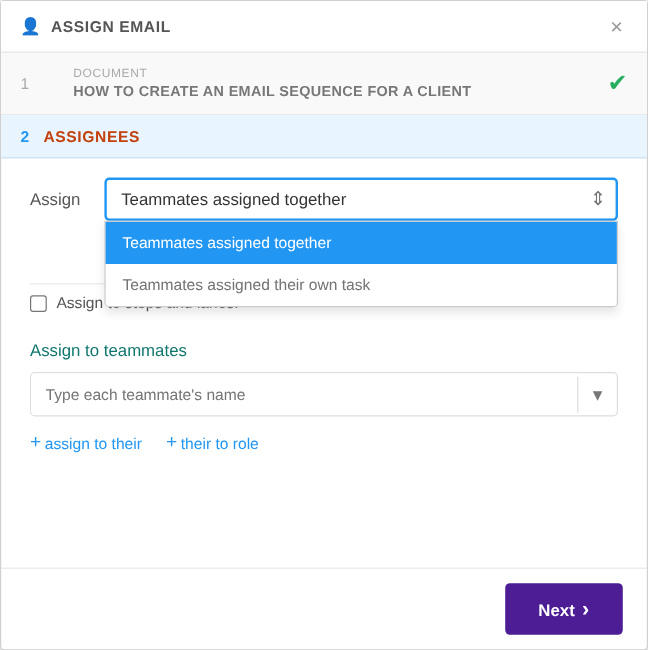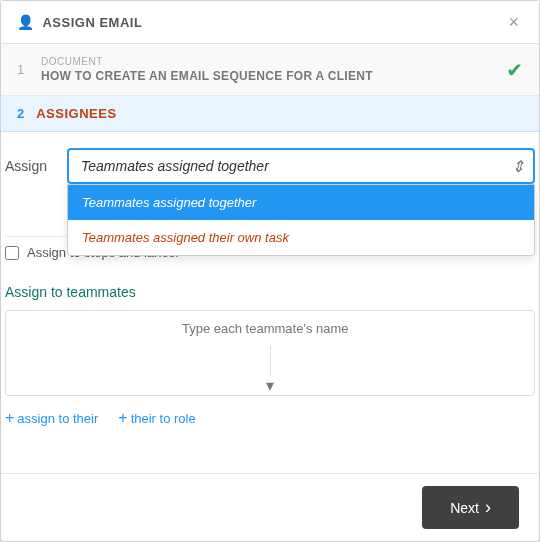--- a/index.html
+++ b/index.html
@@ -66,20 +66,21 @@
       border-bottom: 1px solid #e8e8e8;
     }
     .step-number {
       font-size: 13px;
       color: #aaa;
       margin-right: 12px;
       min-width: 12px;
     }
     .step-content {
       flex: 1;
+      margin-left: 20px;
     }
     .step-label {
       font-size: 10px;
       color: #aaa;
       letter-spacing: 0.5px;
       text-transform: uppercase;
       margin-bottom: 2px;
     }
     .step-doc-title {
       font-size: 12px;
@@ -110,42 +111,41 @@
       font-size: 13px;
       color: #c2410c;
       font-weight: 700;
       letter-spacing: 0.5px;
       text-transform: uppercase;
     }
 
     
     .modal-body {
       flex: 1;
-      padding: 16px 4px;
+      padding: 16px 24px;
       position: relative;
     }
 
     
     .assign-row {
       display: flex;
       align-items: center;
       gap: 12px;
       margin-bottom: 0;
       position: relative;
     }
     .assign-label {
       font-size: 14px;
       color: #555;
       font-weight: 500;
       min-width: 50px;
     }
     .dropdown-container {
       flex: 1;
       position: relative;
-      font-style: italic;
     }
     .dropdown-select {
       width: 100%;
       padding: 8px 12px;
       font-size: 14px;
       color: #333;
       border: 2px solid #2196F3;
       border-radius: 4px;
       background: #fff;
       appearance: none;
@@ -177,21 +177,21 @@
     .dropdown-option {
       padding: 10px 14px;
       font-size: 13px;
       cursor: pointer;
     }
     .dropdown-option.selected {
       background: #2196F3;
       color: #fff;
     }
     .dropdown-option:not(.selected) {
-      color: #c2410c;
+      color: #737373;
     }
 
     
     .checkbox-row {
       display: flex;
       align-items: center;
       gap: 8px;
       margin-top: 52px;
       padding-top: 8px;
       border-top: 1px solid #e8e8e8;
@@ -215,21 +215,20 @@
       font-size: 14px;
       color: #0f766e;
       margin-bottom: 10px;
     }
     .teammate-input-row {
       display: flex;
       align-items: center;
       border: 1px solid #ddd;
       border-radius: 4px;
       overflow: hidden;
-      flex-direction: column;
     }
     .teammate-input {
       flex: 1;
       border: none;
       outline: none;
       padding: 10px 12px;
       font-size: 13px;
       color: #aaa;
     }
     .teammate-input-divider {
@@ -271,27 +270,27 @@
     }
 
     
     .modal-footer {
       padding: 12px 20px;
       display: flex;
       justify-content: flex-end;
       border-top: 1px solid #e8e8e8;
     }
     .next-btn {
-      background: #404040;
+      background: #4c1d95;
       color: #fff;
       border: none;
       padding: 11px 28px;
       border-radius: 4px;
       font-size: 14px;
-      font-weight: 400;
+      font-weight: 700;
       cursor: pointer;
       display: flex;
       align-items: center;
       gap: 6px;
     }
   </style>
 </head>
 <body>
 
 <div class="modal">

